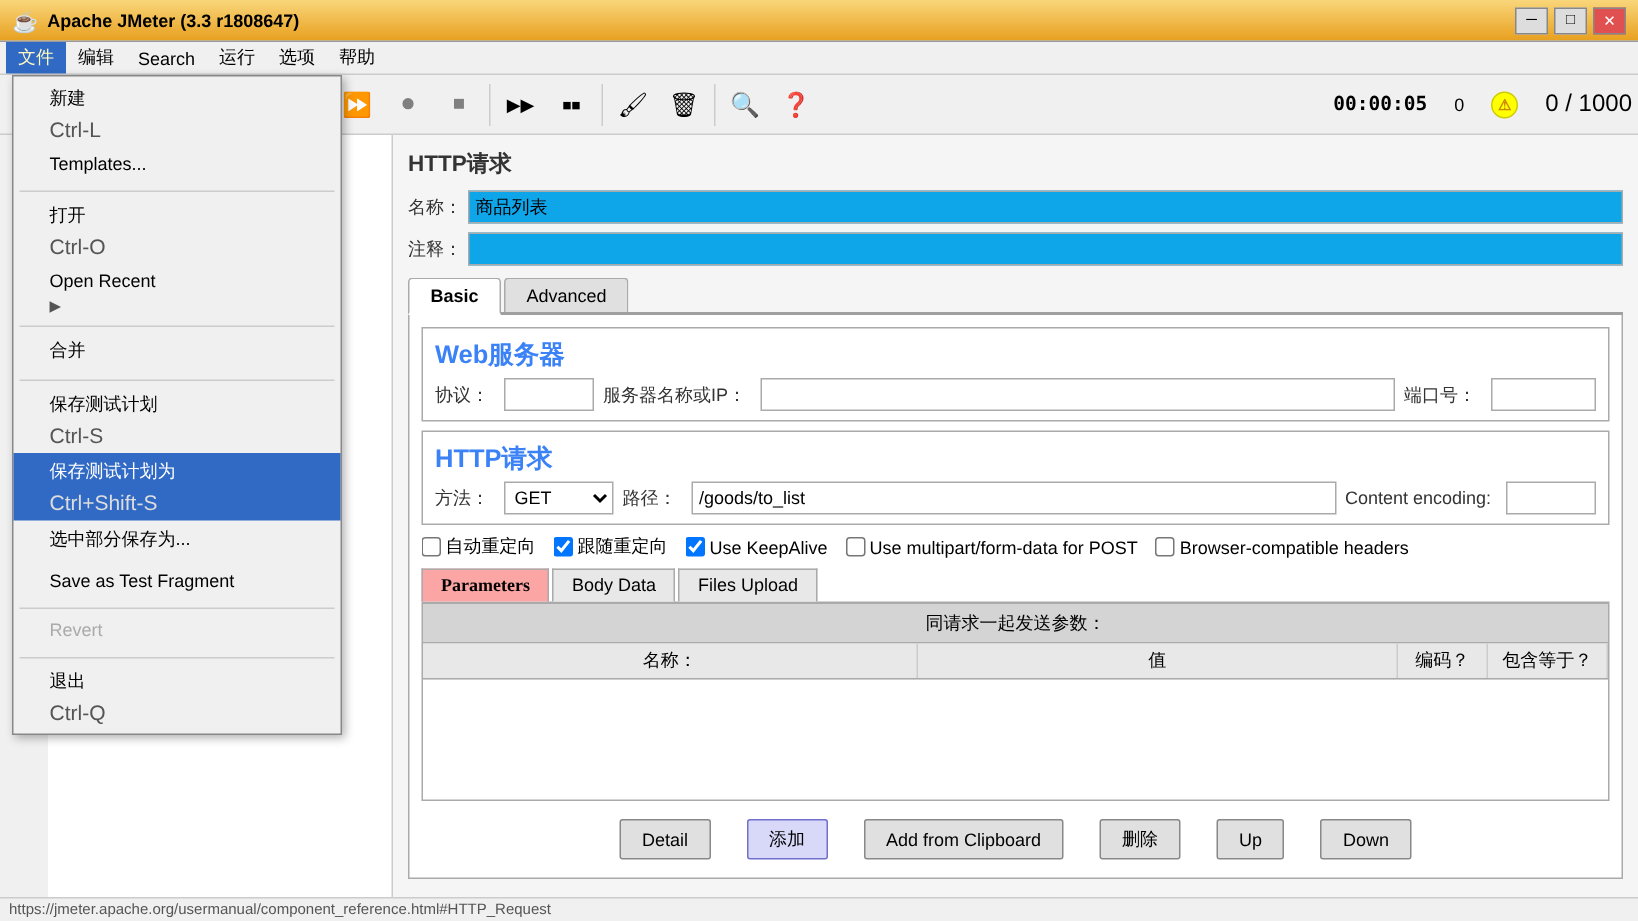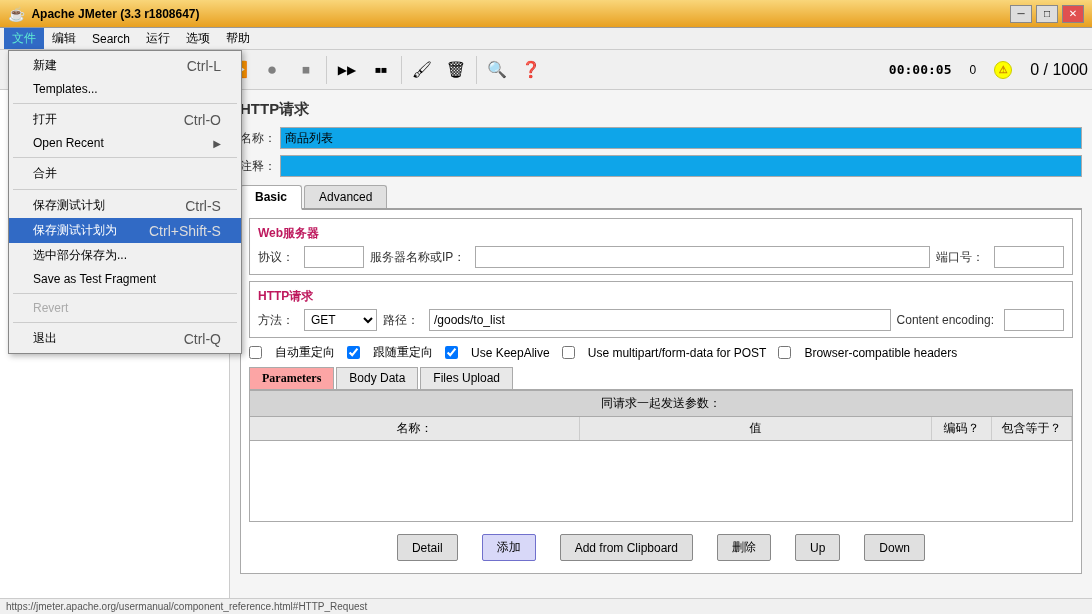--- a/index.html
+++ b/index.html
@@ -33,42 +33,43 @@
       align-items: center;
       border-bottom: 1px solid #ccc;
       padding: 0 4px;
     }
     .menu-item {
       padding: 2px 8px;
       cursor: pointer;
       font-size: 12px;
       position: relative;
     }
-    .menu-item:hover, .menu-item.active { background: #316ac5; color: #5eead4; }
+    .menu-item:hover, .menu-item.active { background: #316ac5; color: #fef9c3; }
 
     
     #file-menu {
       position: absolute;
       top: 50px;
       left: 8px;
       background: #f0f0f0;
       border: 1px solid #888;
       box-shadow: 2px 2px 6px rgba(0,0,0,0.3);
       z-index: 100;
       min-width: 220px;
       padding: 2px 0;
     }
     .menu-entry {
       display: flex;
-      align-items: center;
+      align-items: flex-start;
       padding: 4px 20px 4px 24px;
       cursor: pointer;
       font-size: 12px;
       justify-content: space-between;
-      gap: 32px;
+      gap: 4px;
+      flex-direction: column;
     }
     .menu-entry.highlighted { background: #316ac5; color: white; }
     .menu-entry .shortcut { color: #555; font-size: 14px; }
     .menu-entry:hover .shortcut, .menu-entry.highlighted .shortcut { color: #ddd; }
     .menu-separator { height: 1px; background: #ccc; margin: 3px 4px; }
     .menu-entry .arrow { font-size: 10px; }
     .menu-entry.disabled { color: #aaa; cursor: default; }
 
     
     #toolbar {
@@ -100,20 +101,21 @@
       border-radius: 50%; width: 18px; height: 18px;
       display: flex; align-items: center; justify-content: center;
       font-size: 10px; font-weight: bold; color: #c80;
     }
     .counter { font-size: 16px; }
 
     
     #main {
       display: flex;
       height: calc(614px - 28px - 22px - 40px);
+      padding-left: 32px;
     }
 
     
     #left-pane {
       width: 230px;
       background: #fff;
       border-right: 1px solid #ccc;
       overflow: auto;
     }
 
@@ -180,23 +182,23 @@
     }
 
     
     .section-box {
       border: 1px solid #aaa;
       background: white;
       padding: 6px 8px;
       margin-bottom: 6px;
     }
     .section-title {
-      font-size: 12px;
+      font-size: 17px;
       font-weight: bold;
-      color: #be185d;
+      color: #3b82f6;
       margin-bottom: 4px;
     }
 
     .inline-row {
       display: flex;
       align-items: center;
       gap: 6px;
       flex-wrap: wrap;
     }
 
@@ -204,21 +206,21 @@
     .check-row {
       display: flex;
       align-items: center;
       gap: 12px;
       margin: 6px 0;
       font-size: 12px;
     }
     .check-item {
       display: flex;
       align-items: center;
-      gap: 13px;
+      gap: 3px;
     }
 
     
     .inner-tabs-row {
       display: flex;
       border-bottom: 1px solid #aaa;
       margin-bottom: 0;
     }
     .inner-tab {
       padding: 3px 12px;

